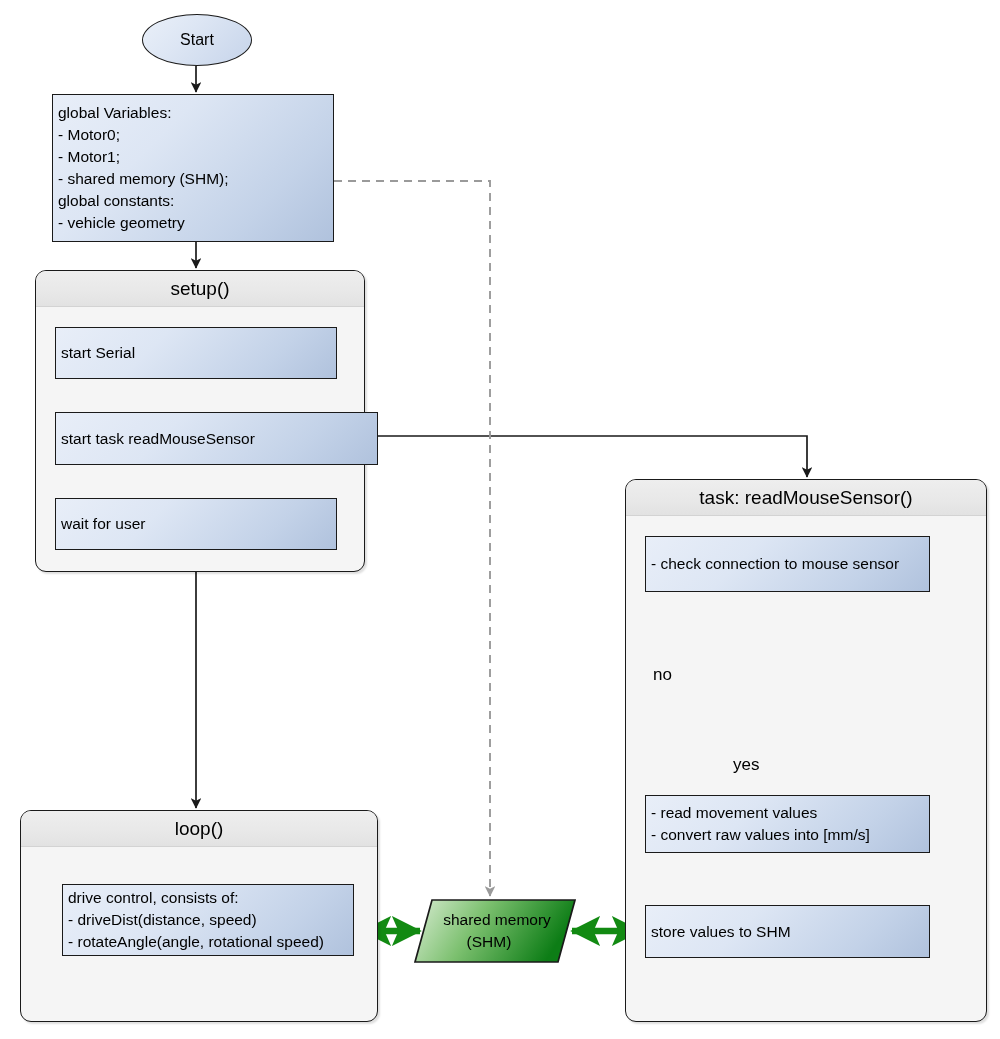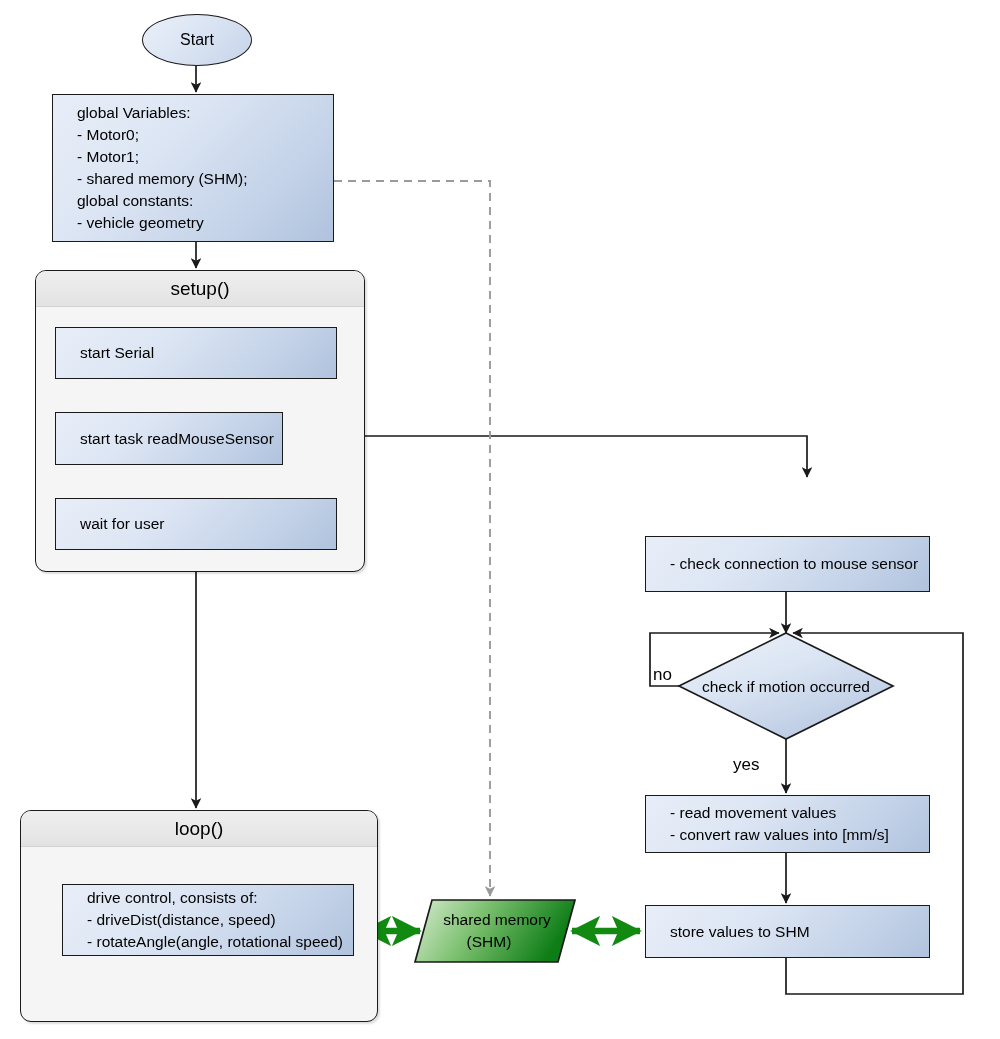--- a/index.html
+++ b/index.html
@@ -6,21 +6,21 @@
   body{width:1000px;height:1039px;position:relative;overflow:hidden;
        font-family:"Liberation Sans","DejaVu Sans",sans-serif;color:#000;}
   #stage{position:absolute;left:0;top:0;width:1000px;height:1039px;}
   svg.layer{position:absolute;left:0;top:0;width:1000px;height:1039px;overflow:visible;}
   .node{position:absolute;box-sizing:border-box;}
 
   
   .proc{
     border:1.6px solid #1a1a1a;
     background:linear-gradient(135deg,#e8eef8 0%,#dde6f4 35%,#c3d2e8 75%,#b0c2dd 100%);
-    font-size:15.5px;line-height:1.42;padding:7px 24px;color:#000;
+    font-size:15.5px;line-height:1.42;padding:7px 5px;color:#000;
     display:flex;flex-direction:column;justify-content:center;
   }
   .proc .ln{white-space:pre;}
 
   
   .group{
     border:1.8px solid #1a1a1a;border-radius:11px;background:#f5f5f5;
     overflow:hidden;box-shadow:2px 2px 2px rgba(0,0,0,0.13);
   }
   .group .ghead{
@@ -136,36 +136,39 @@
     <span class="ln">global constants:</span>
     <span class="ln">- vehicle geometry</span>
   </div>
 
   <div class="node group" style="left:35px;top:270px;width:330px;height:302px;">
     <div class="ghead">setup()</div>
   </div>
   <div class="node proc" style="left:55px;top:327px;width:282px;height:52px;">
     <span class="ln">start Serial</span>
   </div>
-  <div class="node proc" style="left:55px;top:412px;width:228px;height:53px;">
+  <div class="node proc" style="left:55px;top:412px;width:323px;height:53px;">
     <span class="ln">start task readMouseSensor</span>
   </div>
   <div class="node proc" style="left:55px;top:498px;width:282px;height:52px;">
     <span class="ln">wait for user</span>
   </div>
 
   <div class="node group" style="left:20px;top:810px;width:358px;height:212px;">
     <div class="ghead">loop()</div>
   </div>
   <div class="node proc" style="left:62px;top:884px;width:292px;height:72px;">
     <span class="ln">drive control, consists of:</span>
     <span class="ln">- driveDist(distance, speed)</span>
     <span class="ln">- rotateAngle(angle, rotational speed)</span>
   </div>
 
+  <div class="node group" style="left:625px;top:479px;width:362px;height:543px;">
+    <div class="ghead">task: readMouseSensor()</div>
+  </div>
   <div class="node proc" style="left:645px;top:536px;width:285px;height:56px;">
     <span class="ln">- check connection to mouse sensor</span>
   </div>
   <div class="node proc" style="left:645px;top:795px;width:285px;height:58px;">
     <span class="ln">- read movement values</span>
     <span class="ln">- convert raw values into [mm/s]</span>
   </div>
   <div class="node proc" style="left:645px;top:905px;width:285px;height:53px;">
     <span class="ln">store values to SHM</span>
   </div>

